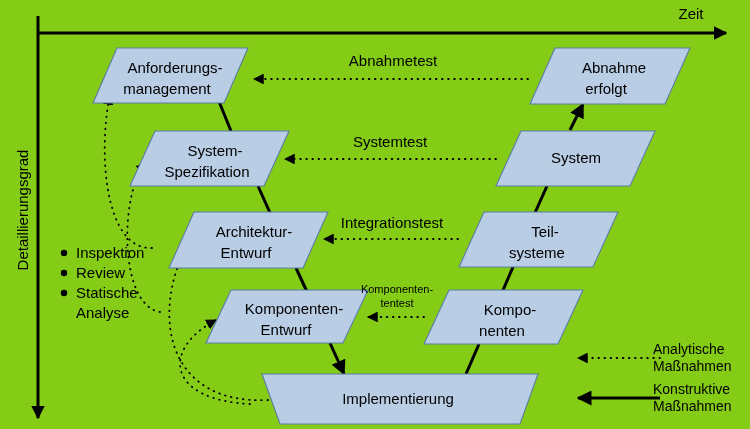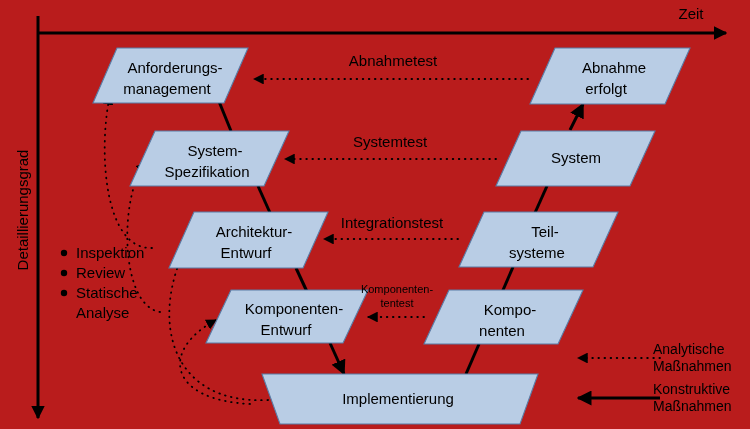--- a/index.html
+++ b/index.html
@@ -4,21 +4,21 @@
 <style>
   html, body {
     margin: 0;
     padding: 0;
     background: #ffffff;
   }
   #canvas {
     position: relative;
     width: 750px;
     height: 429px;
-    background: #b91c1c;
+    background: #84cc16;
     font-family: "Liberation Sans", sans-serif;
     overflow: hidden;
   }
   svg { display: block; }
   .node-shape {
     fill: #b9cde5;
     stroke: #5a7ca6;
     stroke-width: 1.1;
   }
   .node-label {

